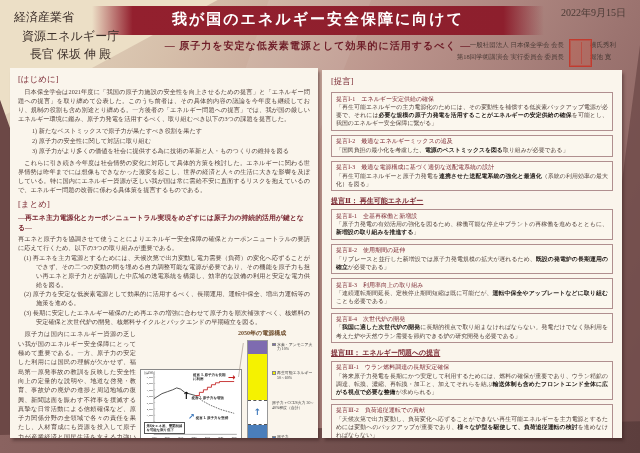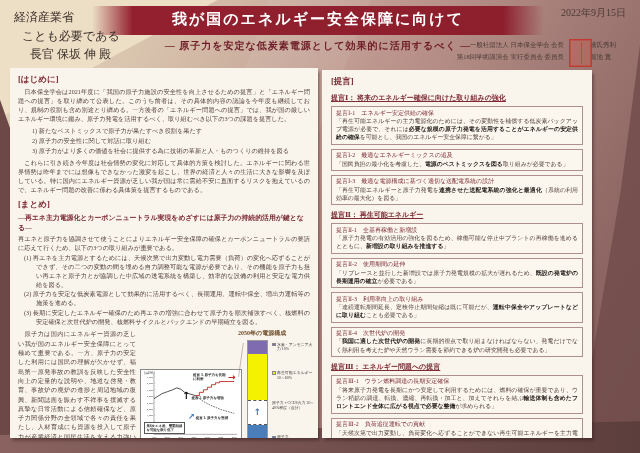--- a/index.html
+++ b/index.html
@@ -27,22 +27,22 @@
   .issuer-line{display:flex;justify-content:flex-end;line-height:1.9;}
   .issuer-line .org{text-align:right;}
   .issuer-line .name{width:42px;text-align:left;margin-left:26px;}
   .seal{position:absolute;right:40px;top:0px;width:21px;height:26px;
       border:1.3px solid #c23a2e;background:rgba(216,84,62,.28);
       box-shadow:inset 0 0 0 1px rgba(194,58,46,.45);}
   .seal:after{content:"";position:absolute;left:50%;top:2px;bottom:2px;width:1px;background:rgba(194,58,46,.6);}
   .panel{position:absolute;background:#faf5ec;box-sizing:border-box;
       box-shadow:1.5px 2.5px 3px rgba(50,25,25,.5);}
   .panel-left{left:10px;top:68px;width:308px;height:370px;padding:5px 8px 3px;overflow:hidden;}
-  .panel-right{left:322px;top:70px;width:270px;height:368px;padding:5px 9px 3px;overflow:hidden;display:flex;flex-direction:column;}
-  .h-section{color:#7c2b35;font-weight:bold;font-size:8.5px;margin:1px 0 2px;}
+  .panel-right{left:322px;top:70px;width:300px;height:368px;padding:5px 9px 3px;overflow:hidden;display:flex;flex-direction:column;}
+  .h-section{color:#7c2b35;font-weight:normal;font-size:8.5px;margin:1px 0 2px;}
   .body-text{font-size:6.2px;line-height:1.45;text-align:justify;color:#4e3e38;}
   .intro-list{margin:2px 0 2px 14px;font-size:6.2px;line-height:1.65;color:#4e3e38;}
   .summary-subtitle{font-size:6.9px;font-weight:bold;color:#7c2b35;margin:1px 0 2px;}
   .summary-item{font-size:6.2px;line-height:1.45;text-align:justify;color:#4e3e38;
       padding-left:12px;text-indent:-12px;margin:1px 0;}
   .bottom-row{display:flex;gap:4px;margin-top:2px;}
   .bottom-text{flex:0 0 118px;font-size:6.2px;line-height:1.5;text-align:justify;color:#4e3e38;}
   .figure{position:relative;flex:1;height:124px;}
   .fig-title{position:absolute;left:98px;top:0;font-size:6px;font-weight:bold;color:#6d4b2a;}
   .bar{position:absolute;left:107px;top:11px;width:21px;height:108px;display:flex;flex-direction:column;
@@ -76,21 +76,21 @@
 <div class="bg-shape s1"></div>
 <div class="bg-shape s2"></div>
 <div class="bg-shape s3"></div>
 
 <div class="title-band"></div>
 <div class="main-title">我が国のエネルギー安全保障に向けて</div>
 <div class="subtitle">― 原子力を安定な低炭素電源として効果的に活用するべく ―</div>
 
 <div class="addressee">
   <div>経済産業省</div>
-  <div>ことも必要である</div>
+  <div>資源エネルギー庁</div>
   <div>長官 保坂 伸 殿</div>
 </div>
 <div class="date">2022年9月15日</div>
 
 <div class="issuer">
 
   <div class="seal"></div>
 <div class="issuer-line">
       <span class="org">一般社団法人 日本保全学会 会長</span>
       <span class="name">横氏秀利</span>
@@ -195,21 +195,20 @@
         <line x1="102" y1="48" x2="107" y2="14" stroke="#9a8a80" stroke-width="0.6"></line>
         <line x1="102" y1="118" x2="107" y2="118" stroke="#9a8a80" stroke-width="0.6"></line>
       </svg>
     </div>
   </div>
 </div>
 
 <div class="panel panel-right">
   <div class="h-section">[提言]</div>
 
-  <div class="p-section-title">提言Ⅰ： 将来のエネルギー確保に向けた取り組みの強化</div>
   <div class="pbox">
     <div class="pbox-label">提言Ⅰ-1　エネルギー安定供給の確保</div>
     <div class="pbox-quote"><span>「再生可能エネルギーの主力電源化のためには、その変動性を補償する低炭素バックアップ電源が必要で、それには</span><b>必要な規模の原子力発電を活用することがエネルギーの安定供給の確保</b><span>を可能とし、我国のエネルギー安全保障に繋がる」</span></div>
   </div>
   <div class="pbox">
     <div class="pbox-label">提言Ⅰ-2　最適なエネルギーミックスの追及</div>
     <div class="pbox-quote"><span>「国民負担の最小化を考慮した、</span><b>電源のベストミックスを図る</b><span>取り組みが必要である」</span></div>
   </div>
   <div class="pbox">
     <div class="pbox-label">提言Ⅰ-3　最適な電源構成に基づく適切な送配電系統の設計</div>

